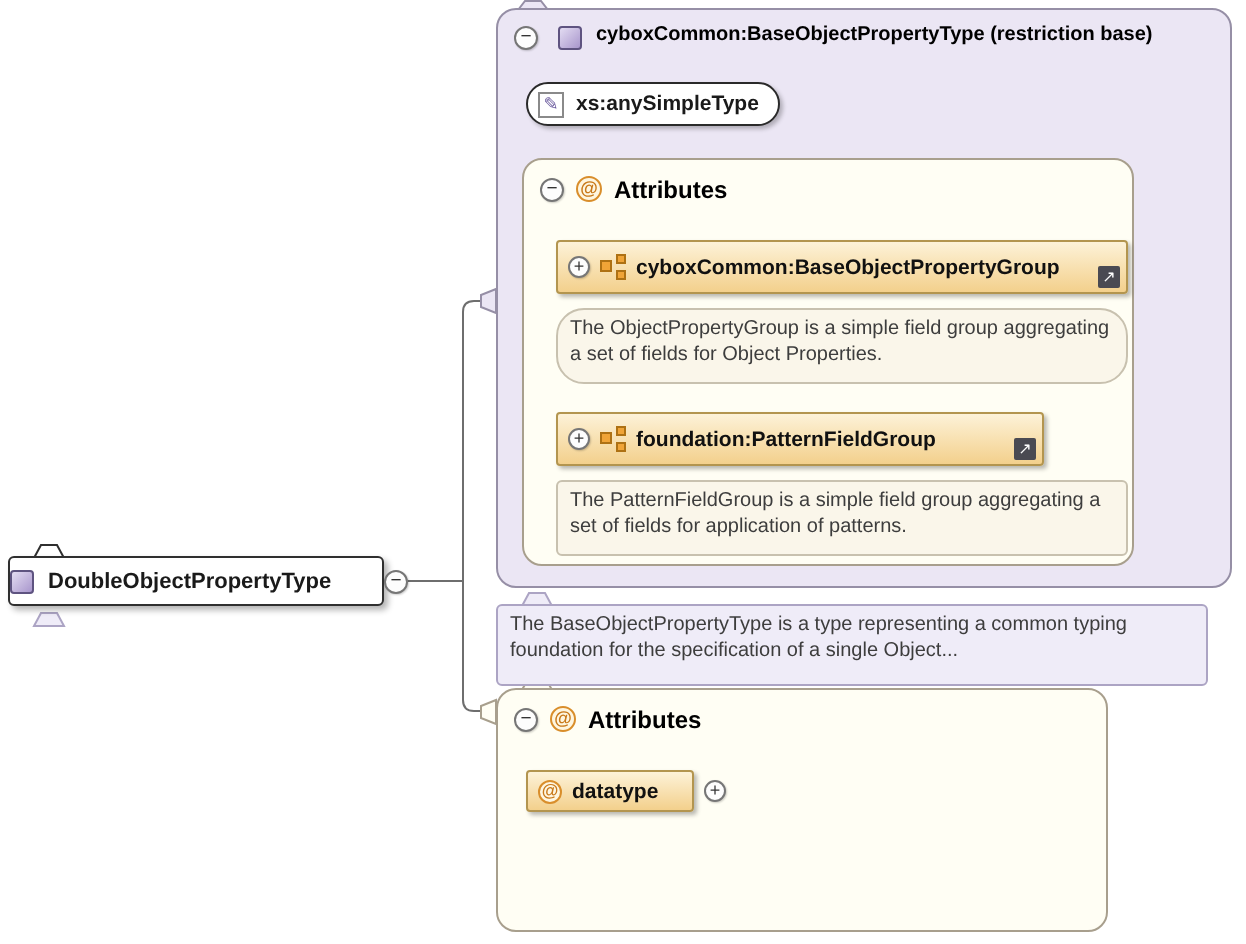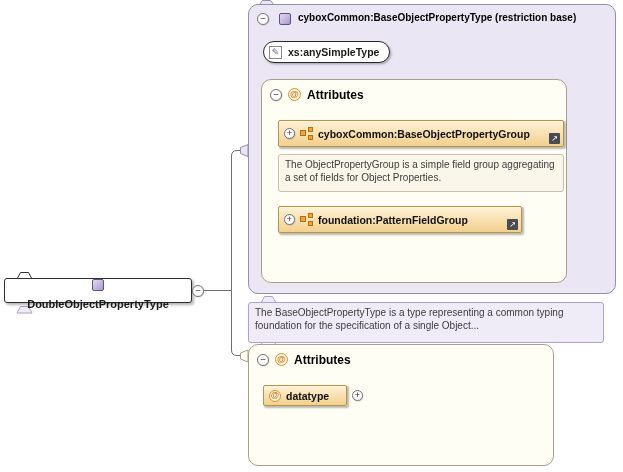--- a/index.html
+++ b/index.html
@@ -50,22 +50,22 @@
   .link-icon { position:absolute; right:3px; bottom:2px; width:11px; height:11px; background:#4a4a52;
                color:#fff; font-size:8px; display:flex; align-items:center; justify-content:center;
                border-radius:1px; }
 
   .pill { position:absolute; background:#ffffff; border:1.5px solid #2a2a2a; border-radius:11px;
           display:flex; align-items:center; gap:6px; padding:0 10px 0 5px;
           box-shadow:1.5px 1.5px 2px rgba(0,0,0,0.25); }
   .pill .lbl { font-weight:bold; font-size:10.5px; white-space:nowrap; }
 
   .elembox { position:absolute; background:#ffffff; border:1.5px solid #2F2F2F; border-radius:3px;
-             display:flex; align-items:center; gap:7px; padding:0 13px;
-             box-shadow:2px 2px 3px rgba(0,0,0,0.3);flex-direction:column; }
+             display:flex; align-items:center; gap:7px; padding:0 0;
+             box-shadow:2px 2px 3px rgba(0,0,0,0.3); }
   .elembox .lbl { font-weight:bold; font-size:11px; white-space:nowrap; }
 </style>
 </head>
 <body>
 
 <div class="canvas">
 
   <svg class="wires" viewBox="0 0 623 472" xmlns="http://www.w3.org/2000/svg">
     <path d="M204 290.5 H231.5 M231.5 290.5 V156 Q231.5 150.5 237 150.5 H247 M231.5 290.5 V350 Q231.5 355.5 237 355.5 H247" fill="none" stroke="#6E6E6E" stroke-width="1"></path>
 
@@ -108,32 +108,33 @@
       <div class="groupbox" style="left:16px; top:40px; width:286px; height:27px;">
         <span class="toggle small">+</span>
         <span class="grp-icon">
             <i></i>
             <i></i>
             <i></i>
           </span>
         <span class="grouplabel">cyboxCommon:BaseObjectPropertyGroup</span>
         <span class="link-icon">↗</span>
       </div>
-      <div class="docbox" style="left:16px; top:74px; width:286px; height:38px;">The ObjectPropertyGroup is a simple field group aggregating a set of fields for Object Properties.</div>
+      <div class="docbox" style="left:16px; top:74px; width:286px; height:38px;border-radius:14px;">The ObjectPropertyGroup is a simple field group aggregating a set of fields for Object Properties.</div>
 
       <div class="groupbox" style="left:16px; top:126px; width:244px; height:27px;">
         <span class="toggle small">+</span>
         <span class="grp-icon">
             <i></i>
             <i></i>
             <i></i>
           </span>
         <span class="grouplabel">foundation:PatternFieldGroup</span>
         <span class="link-icon">↗</span>
       </div>
+      <div class="docbox" style="left:16px; top:160px; width:286px; height:38px;">The PatternFieldGroup is a simple field group aggregating a set of fields for application of patterns.</div>
     </div>
   </div>
 
   <div class="docbox lav" style="left:248px; top:302px; width:356px; height:41px;">The BaseObjectPropertyType is a type representing a common typing foundation for the specification of a single Object...</div>
 
   <div class="subpanel" style="left:248px; top:344px; width:306px; height:122px;">
     <div class="toggle abs" style="left:8px; top:9px;">−</div>
     <span class="at-icon abs" style="left:26px; top:8px;">@</span>
     <div class="hdr sub" style="left:45px; top:8px;">Attributes</div>
 

